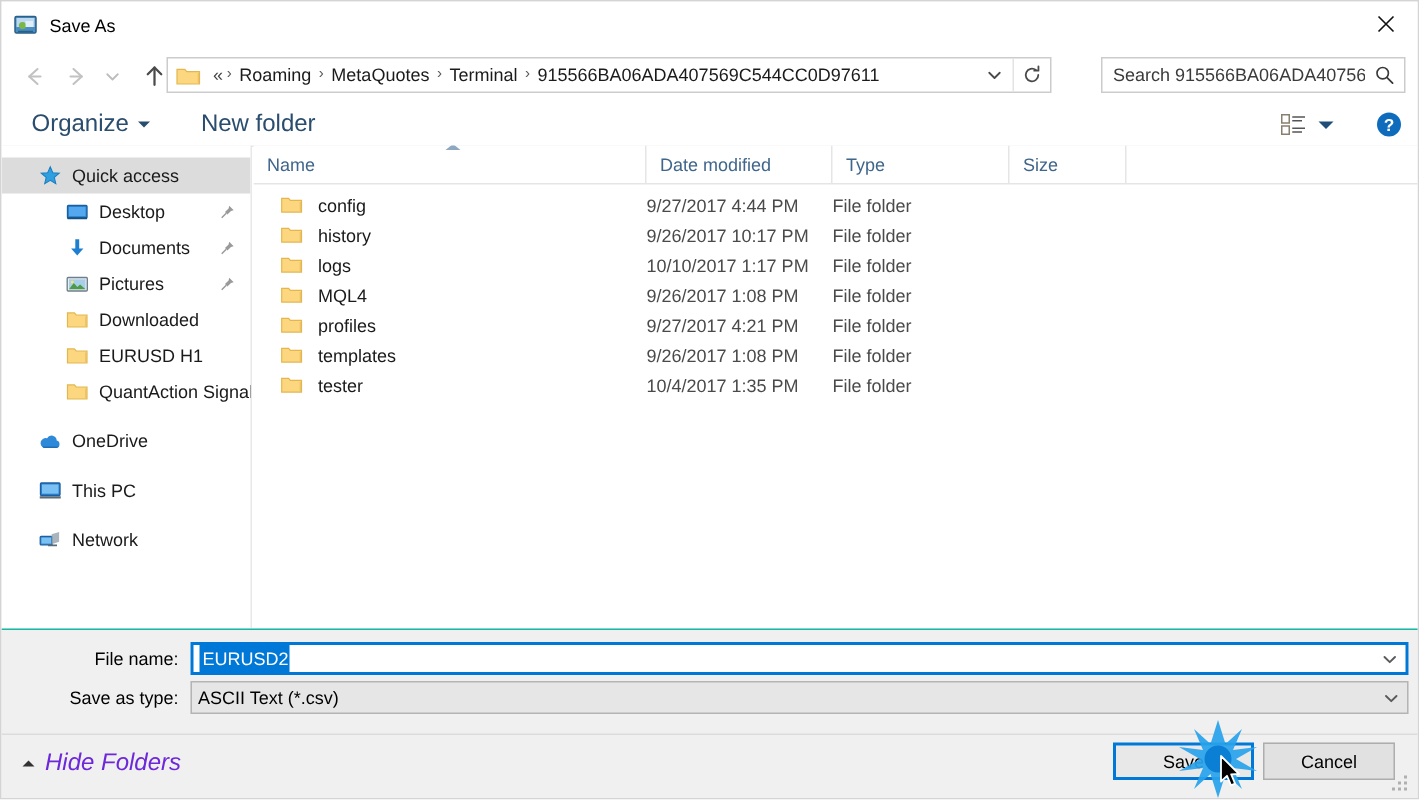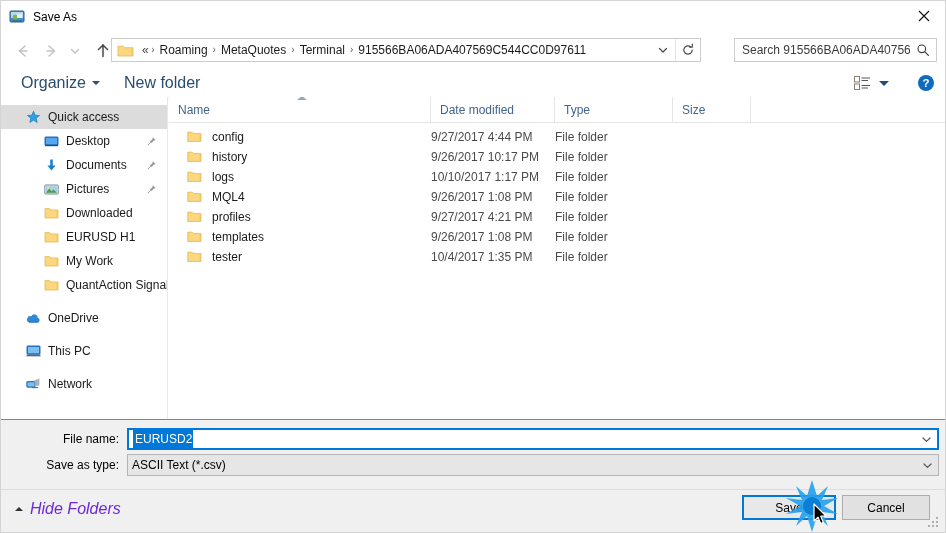--- a/index.html
+++ b/index.html
@@ -509,21 +509,21 @@
         <path d="M8.7 8.7 L12.4 12.4" stroke="#3a3a3a" stroke-width="1.2" stroke-linecap="round"></path>
       </svg>
     </div>
   </div>
 
   <div class="toolbar">
     <div class="tb-item organize">
       <span>Organize</span>
       <span class="tb-caret"></span>
     </div>
-    <div class="tb-item" style="margin-left:8px;">
+    <div class="tb-item" style="margin-left:18px;">
       <span>New folder</span>
     </div>
     <div class="tb-right">
       <div class="view-btn">
         <svg width="17" height="14" viewBox="0 0 17 14">
           <rect x="0.5" y="0.5" width="5" height="5.5" fill="none" stroke="#8a7e6e" stroke-width="1"></rect>
           <rect x="0.5" y="8" width="5" height="5.5" fill="none" stroke="#8a7e6e" stroke-width="1"></rect>
           <path d="M7.5 2 H16 M7.5 4.5 H14" stroke="#555" stroke-width="1"></path>
           <path d="M7.5 9.5 H16 M7.5 12 H14" stroke="#555" stroke-width="1"></path>
         </svg>
@@ -614,29 +614,20 @@
     <div class="side-item lvl1">
       <span class="side-icon">
         <svg width="15" height="14" viewBox="0 0 15 14">
           <path d="M1 2.6 h4.6 l1.2 1.4 H14 v8 H1 z" fill="#fcd77f" stroke="#e3b74e" stroke-width="0.8"></path>
           <path d="M13.2 5 v6.4" stroke="#e9c068" stroke-width="0.8"></path>
         </svg>
       </span>
       <span class="side-label">EURUSD H1</span>
     </div>
 
-    <div class="side-item lvl1">
-      <span class="side-icon">
-        <svg width="15" height="14" viewBox="0 0 15 14">
-          <path d="M1 2.6 h4.6 l1.2 1.4 H14 v8 H1 z" fill="#fcd77f" stroke="#e3b74e" stroke-width="0.8"></path>
-          <path d="M13.2 5 v6.4" stroke="#e9c068" stroke-width="0.8"></path>
-        </svg>
-      </span>
-      <span class="side-label">My Work</span>
-    </div>
 
     <div class="side-item lvl1">
       <span class="side-icon">
         <svg width="15" height="14" viewBox="0 0 15 14">
           <path d="M1 2.6 h4.6 l1.2 1.4 H14 v8 H1 z" fill="#fcd77f" stroke="#e3b74e" stroke-width="0.8"></path>
           <path d="M13.2 5 v6.4" stroke="#e9c068" stroke-width="0.8"></path>
         </svg>
       </span>
       <span class="side-label">QuantAction Signal</span>
     </div>

